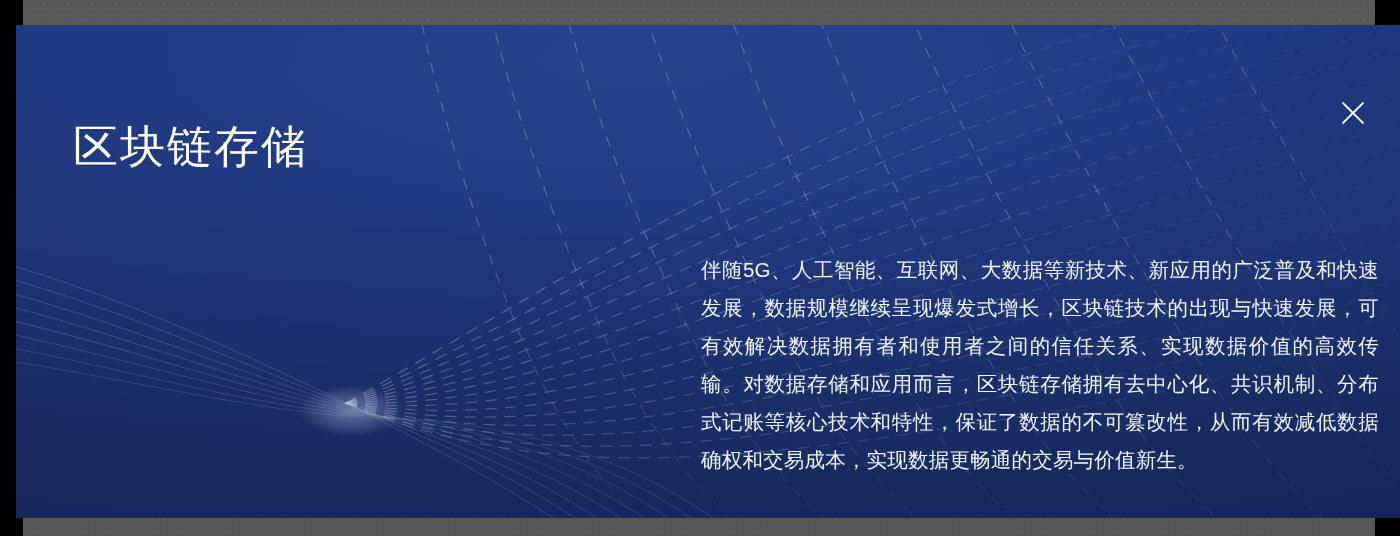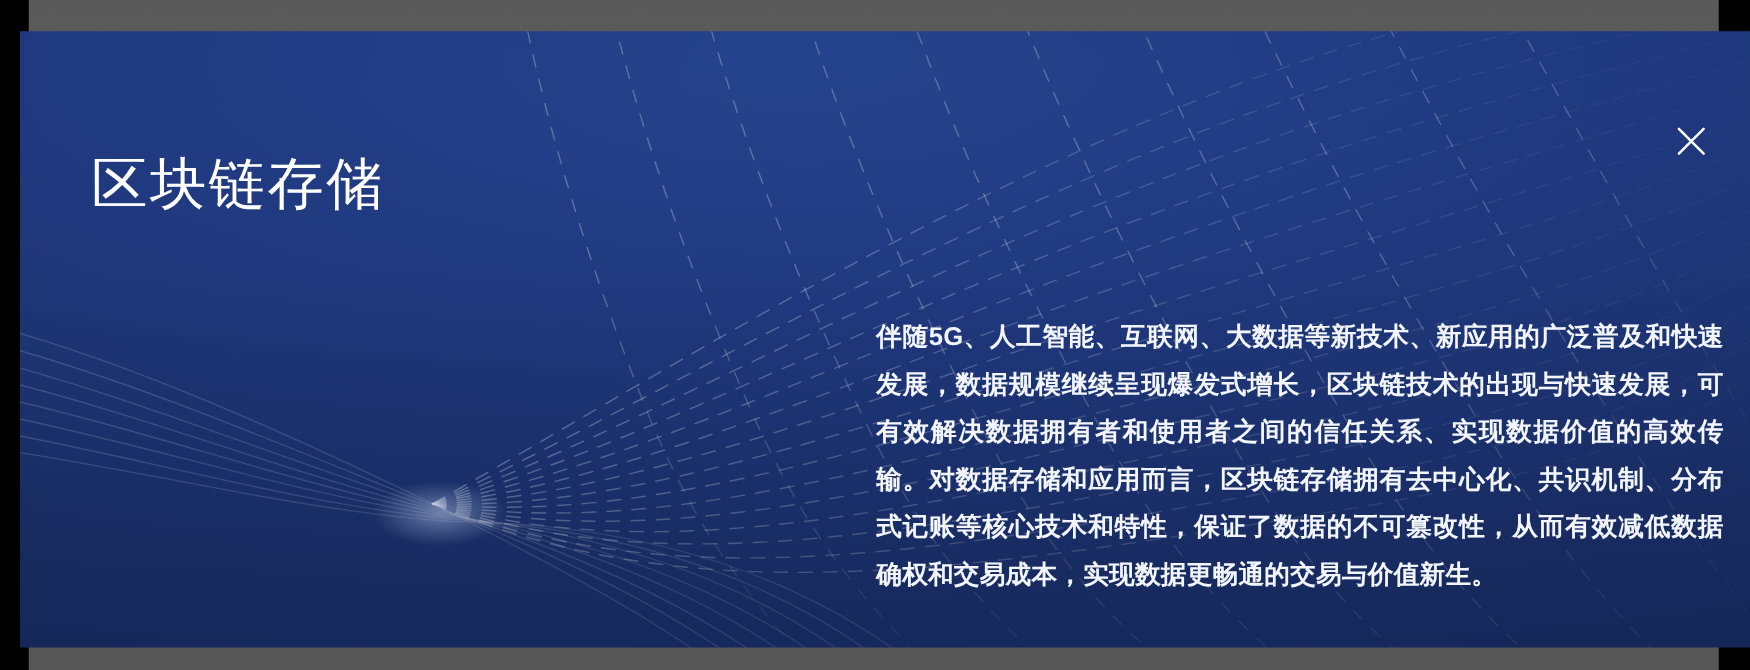--- a/index.html
+++ b/index.html
@@ -62,21 +62,21 @@
     font-size:45px;line-height:67px;font-weight:300;
     letter-spacing:2px;
     white-space:nowrap;
   }
   .title-block .tline{display:block;}
 
   
   .body-block{
     position:absolute;left:685px;top:226px;width:678px;
     color:#f2f5fb;
-    font-size:20.5px;line-height:38px;font-weight:700;
+    font-size:20.5px;line-height:38px;font-weight:400;
     letter-spacing:.2px;
     text-align:justify;
     text-justify:inter-character;
   }
 </style>
 </head>
 <body>
 
 <div class="screen">
 

